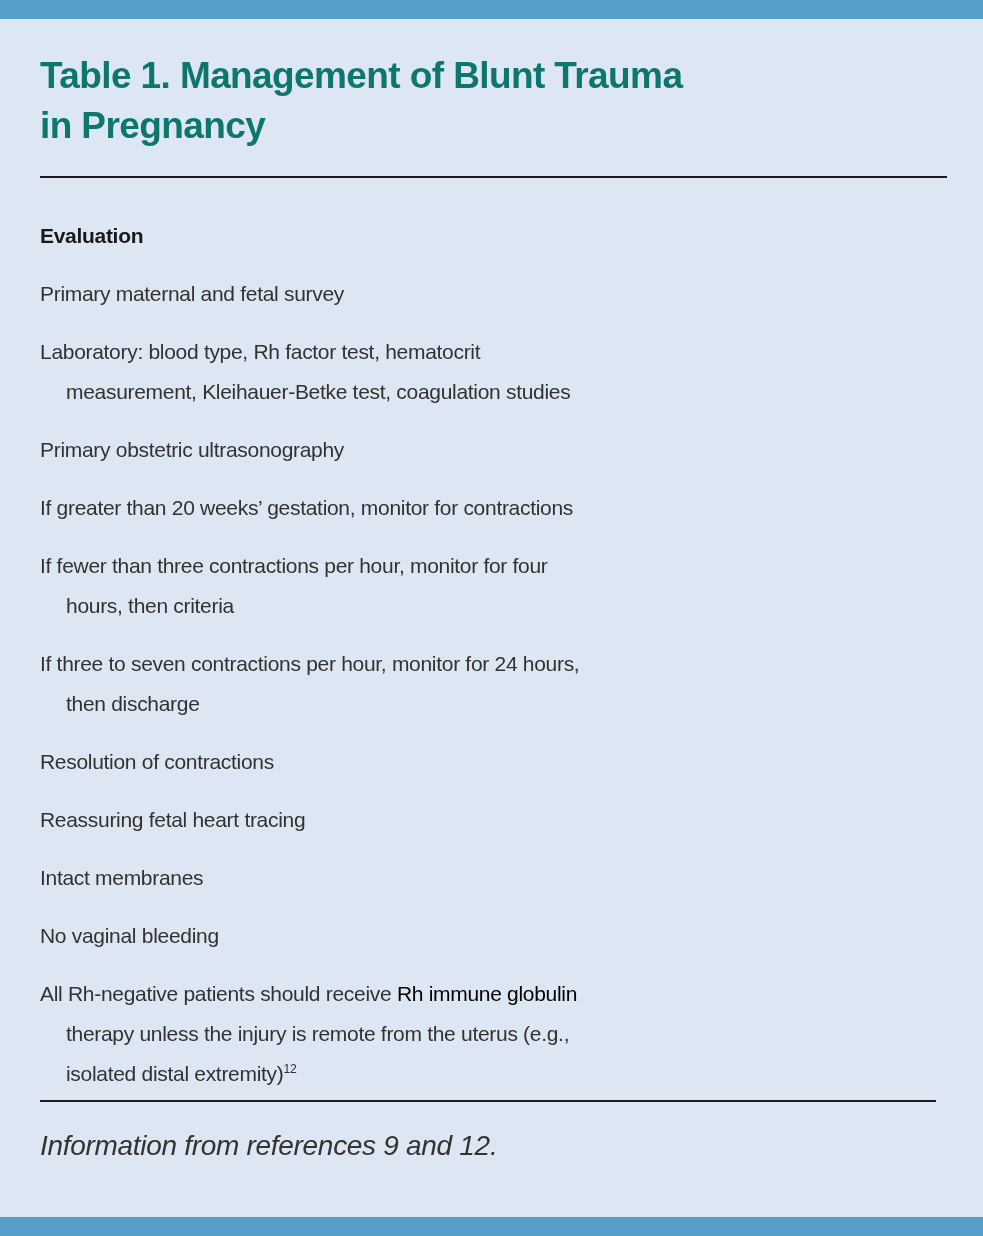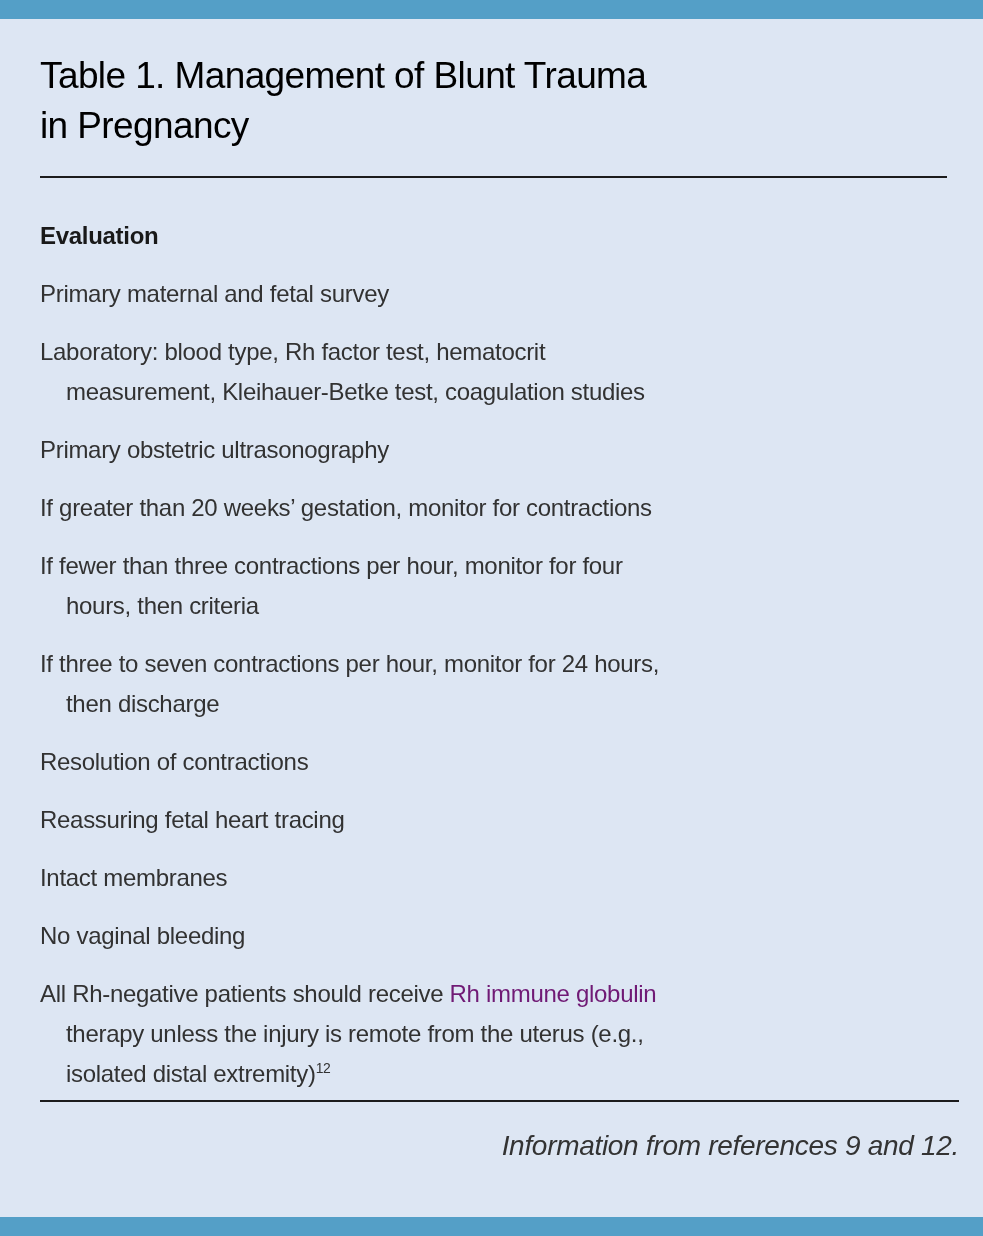--- a/index.html
+++ b/index.html
@@ -7,35 +7,35 @@
     width:983px;height:1236px;position:relative;
     background:#dde6f3;
     font-family:"Liberation Sans",sans-serif;
     overflow:hidden;
   }
   .accent-bar{position:absolute;left:0;right:0;height:19px;background:#549fc7;}
   .accent-bar.top{top:0;}
   .accent-bar.bottom{bottom:0;}
   .content{position:absolute;top:19px;left:40px;right:36px;}
   .table-title{
-    margin-top:32px;font-size:37px;font-weight:normal;color:#000000;
+    margin-top:32px;font-size:37px;font-weight:bold;color:#0f766e;
     line-height:1.36;letter-spacing:-0.6px;
   }
   .divider{border:none;border-top:2.5px solid #1c1c1c;margin:24px 0 0 0;}
   .rows{margin-top:38px;}
   .line{
-    font-size:24px;line-height:40px;color:#323232;
+    font-size:21px;line-height:40px;color:#323232;
     letter-spacing:-0.3px;white-space:nowrap;
   }
   .heading{font-weight:bold;color:#191919;margin-top:11px;}
   .item{margin-top:18px;}
   .cont{padding-left:26px;}
-  .link{color:#701a75;}
+  .link{color:#000000;}
   .ref-sup{font-size:0.58em;vertical-align:super;line-height:0;}
-  .footer{position:absolute;left:40px;right:24px;top:1100px;text-align:right;}
+  .footer{position:absolute;left:40px;right:47px;top:1100px;}
   .footnote{
     margin-top:28px;font-size:28px;font-style:italic;color:#333333;
     letter-spacing:-0.3px;
   }
 </style>
 </head>
 <body>
 
 <div class="page">
   <div class="accent-bar top"></div>

